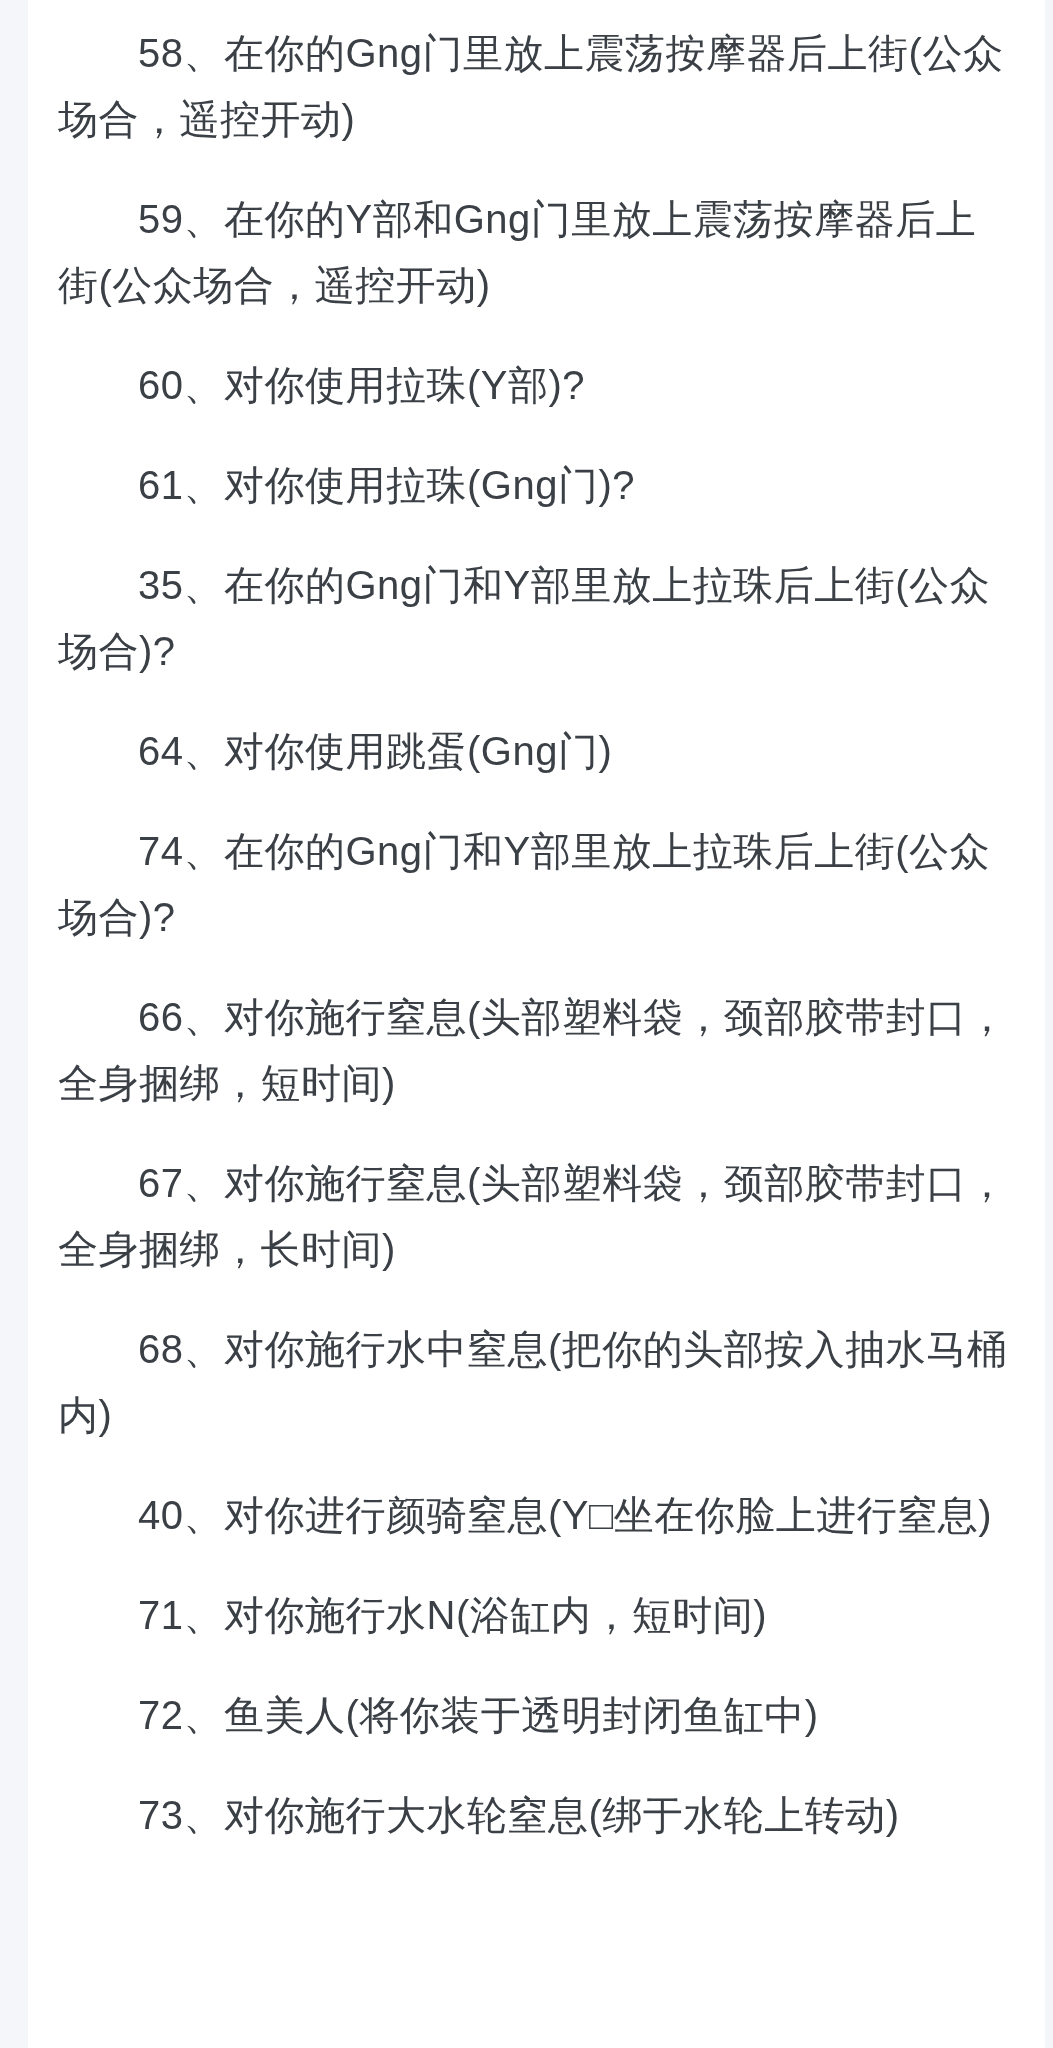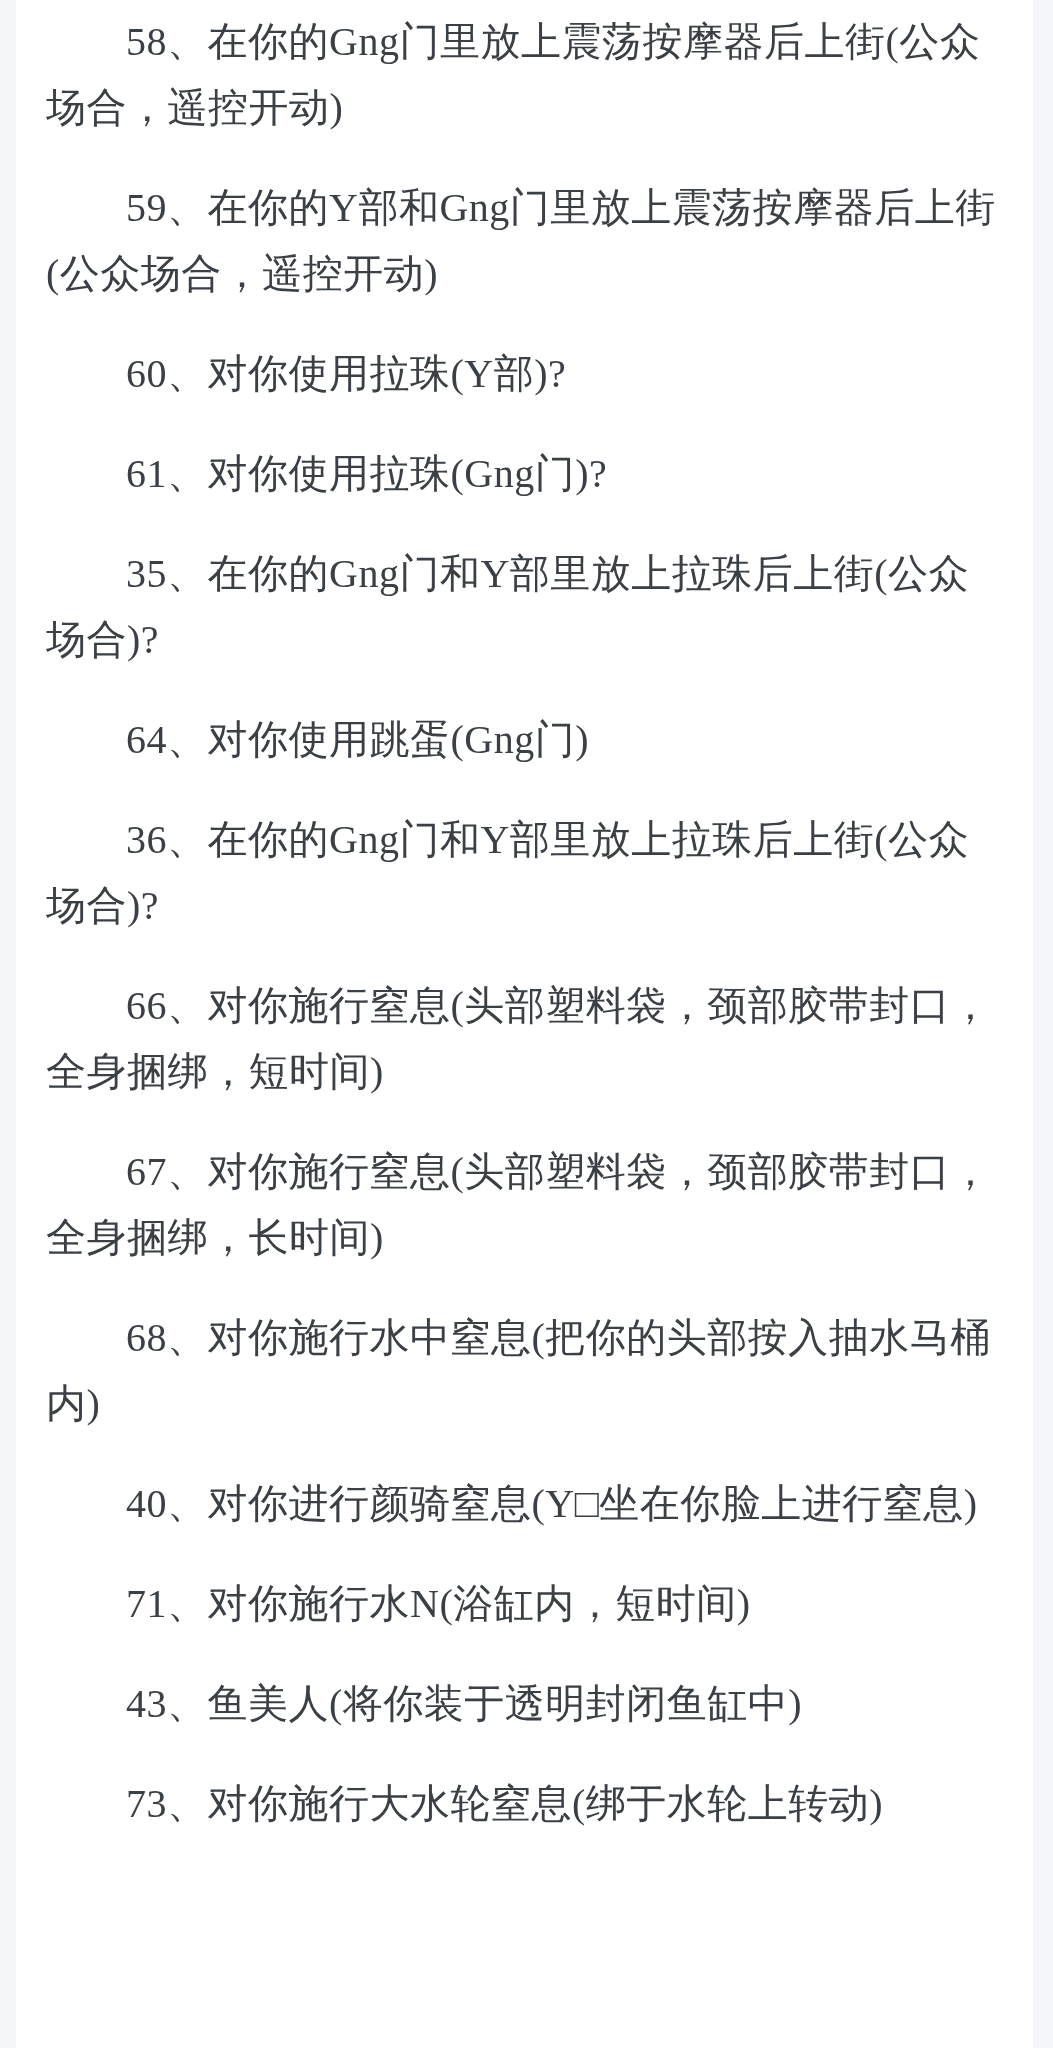--- a/index.html
+++ b/index.html
@@ -22,27 +22,26 @@
   .screen {
     position: relative;
     width: 1053px;
     height: 2048px;
     background: var(--page-bg);
     overflow: hidden;
   }
   .content-card {
     position: absolute;
     top: 0;
-    left: 16px;
+    left: 28px;
     width: 1017px;
     height: 2048px;
     background: var(--card-bg);
-    padding: 9px 30px 0 30px;
+    padding: 20px 30px 0 30px;
     overflow: hidden;
-    font-family: Liberation Serif, serif;
   }
   .list-item {
     margin: 0 0 34px 0;
     font-size: 40px;
     line-height: 66px;
     text-indent: 2em;
     color: var(--text-color);
     letter-spacing: 0.5px;
     word-break: break-word;
     overflow-wrap: break-word;
@@ -54,22 +53,22 @@
 
 <div class="screen">
   <main class="content-card" id="article-body">
 
   <p class="list-item">58、在你的Gng门里放上震荡按摩器后上街(公众场合，遥控开动)</p>
       <p class="list-item">59、在你的Y部和Gng门里放上震荡按摩器后上街(公众场合，遥控开动)</p>
       <p class="list-item">60、对你使用拉珠(Y部)?</p>
       <p class="list-item">61、对你使用拉珠(Gng门)?</p>
       <p class="list-item">35、在你的Gng门和Y部里放上拉珠后上街(公众场合)?</p>
       <p class="list-item">64、对你使用跳蛋(Gng门)</p>
-      <p class="list-item">36、在你的Gng门和Y部里放上拉珠后上街(公众场合)?</p>
+      <p class="list-item">74、在你的Gng门和Y部里放上拉珠后上街(公众场合)?</p>
       <p class="list-item">66、对你施行窒息(头部塑料袋，颈部胶带封口，全身捆绑，短时间)</p>
       <p class="list-item">67、对你施行窒息(头部塑料袋，颈部胶带封口，全身捆绑，长时间)</p>
       <p class="list-item">68、对你施行水中窒息(把你的头部按入抽水马桶内)</p>
       <p class="list-item">40、对你进行颜骑窒息(Y□坐在你脸上进行窒息)</p>
       <p class="list-item">71、对你施行水N(浴缸内，短时间)</p>
-      <p class="list-item">43、鱼美人(将你装于透明封闭鱼缸中)</p>
+      <p class="list-item">72、鱼美人(将你装于透明封闭鱼缸中)</p>
       <p class="list-item">73、对你施行大水轮窒息(绑于水轮上转动)</p>
     </main>
 </div>
 
 </body></html>

